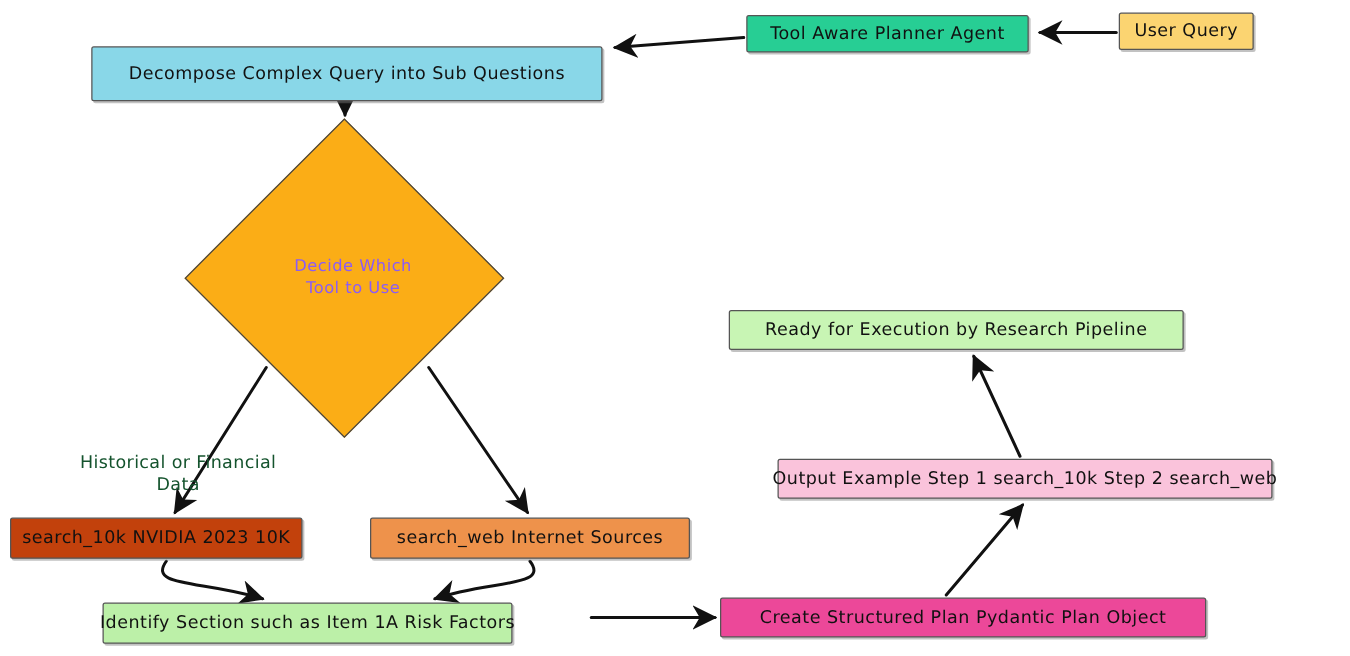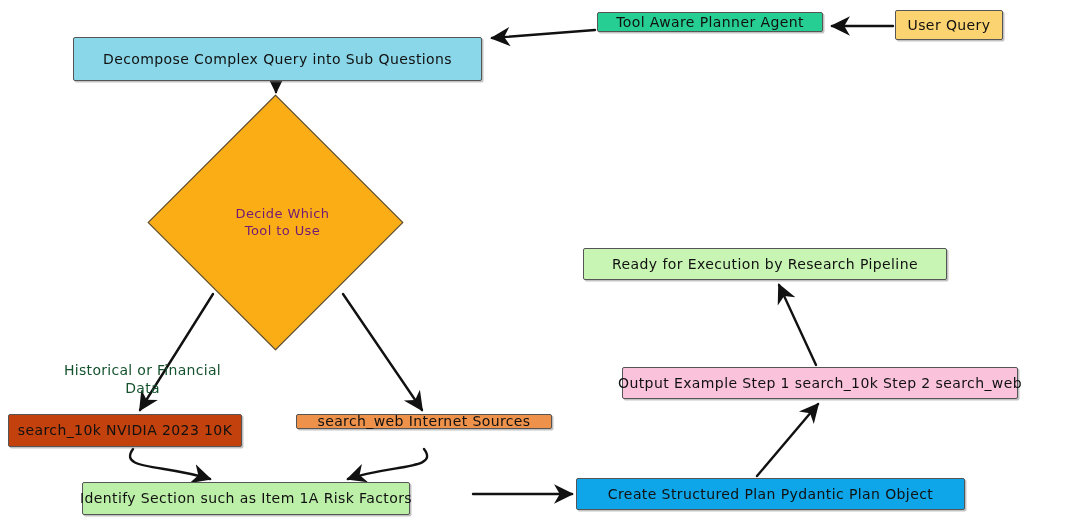--- a/index.html
+++ b/index.html
@@ -58,21 +58,21 @@
     height: 100%;
     background: #FBAD16;
     border: 1.6px solid #444;
     transform: rotate(45deg);
     box-sizing: border-box;
   }
   .diamond-label {
     position: relative;
     z-index: 2;
     text-align: center;
-    color: #701a75;
+    color: #8b5cf6;
     line-height: 1.25;
     letter-spacing: 0.4px;
     white-space: pre-line;
     margin-left: 14px;
   }
   .edge-label {
     position: absolute;
     color: #14532d;
     text-align: center;
     line-height: 1.25;
@@ -114,47 +114,47 @@
       <path d="M 757 476 L 818 404"></path>
 
       <path d="M 816 365 L 779 285"></path>
     </g>
   </svg>
 
   <div class="node node-box" style="left:73px; top:37px; width:409px; height:44px; background:#89D7E8; font-size:14px;">
     <span>Decompose Complex Query into Sub Questions</span>
   </div>
 
-  <div class="node node-box" style="left:597px; top:12px; width:226px; height:20px; background:#27CE94; font-size:14px;">
+  <div class="node node-box" style="left:597px; top:12px; width:226px; height:30px; background:#27CE94; font-size:14px;">
     <span>Tool Aware Planner Agent</span>
   </div>
 
   <div class="node node-box" style="left:895px; top:10px; width:108px; height:30px; background:#FBD471; font-size:14px;text-align:center;">
     <span>User Query</span>
   </div>
 
   <div class="diamond-wrap" style="left:148px; top:95px; width:181px; height:181px; margin-left:37px; margin-top:37px;">
     <div class="diamond-shape"></div>
     <div class="diamond-label" style="font-size:13px;">Decide Which
 Tool to Use</div>
   </div>
 
   <div class="node node-box" style="left:8px; top:414px; width:234px; height:33px; background:#c2410c; font-size:14px;">
     <span>search_10k NVIDIA 2023 10K</span>
   </div>
 
-  <div class="node node-box" style="left:296px; top:414px; width:256px; height:15px; background:#EE924B; font-size:14px;">
+  <div class="node node-box" style="left:296px; top:414px; width:256px; height:33px; background:#EE924B; font-size:14px;">
     <span>search_web Internet Sources</span>
   </div>
 
   <div class="node node-box" style="left:82px; top:482px; width:328px; height:33px; background:#BCF0A8; font-size:14px;">
     <span>Identify Section such as Item 1A Risk Factors</span>
   </div>
 
-  <div class="node node-box" style="left:576px; top:478px; width:389px; height:32px; background:#0ea5e9; font-size:14px;">
+  <div class="node node-box" style="left:576px; top:478px; width:389px; height:32px; background:#ec4899; font-size:14px;">
     <span>Create Structured Plan Pydantic Plan Object</span>
   </div>
 
   <div class="node node-box" style="left:602px; top:367px; width:396px; height:32px; background:#FAC3DB; font-size:14px;margin-left:20px;">
     <span>Output Example Step 1 search_10k Step 2 search_web</span>
   </div>
 
   <div class="node node-box" style="left:583px; top:248px; width:364px; height:32px; background:#C8F5B4; font-size:14px;">
     <span>Ready for Execution by Research Pipeline</span>
   </div>

